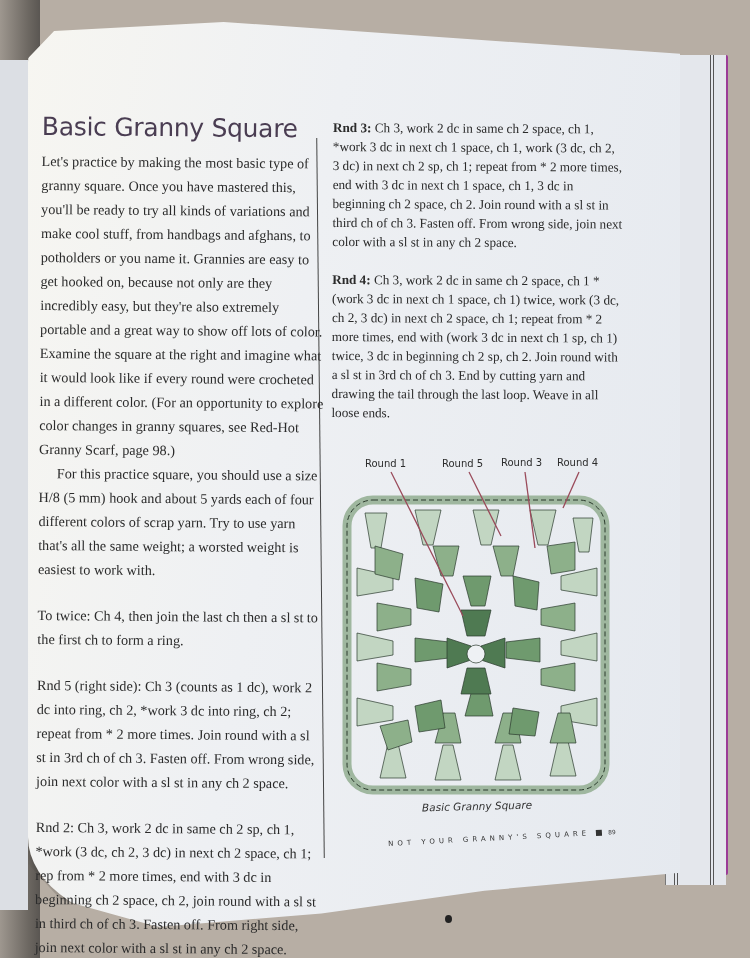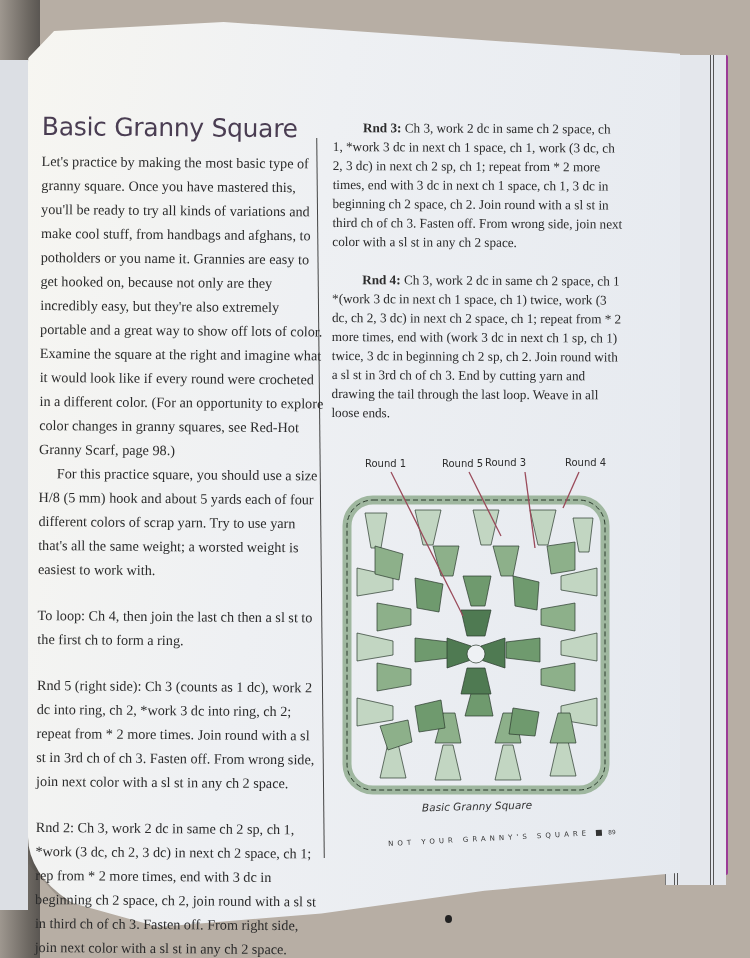--- a/index.html
+++ b/index.html
@@ -24,21 +24,21 @@
       box-shadow: 2px 4px 8px rgba(0,0,0,0.25);
       clip-path: polygon(0 4%, 4% 1%, 30% 0, 100% 3.5%, 100% 94%, 70% 96%, 45% 98.5%, 20% 100%, 5% 97%, 0 93%);
     }
     .col-rule { position: absolute; left: 320px; top: 138px; width: 1px; height: 720px; background: #444; transform: rotate(-0.6deg); }
 
     .left-col { position: absolute; left: 42px; top: 112px; width: 285px; color: #2b2b2b; transform: rotate(0.5deg); transform-origin: left top; }
     .title { font-family: "DejaVu Sans", sans-serif; font-size: 25px; color: #4a3d52; margin: 0 0 8px 0; letter-spacing: -0.3px; font-weight: normal; }
     p { margin: 0; font-size: 14.2px; line-height: 24px; }
     .indent { text-indent: 18px; }
     .gap { height: 22px; }
-    .bold { font-weight: bold; margin-left: 30px; }
+    .bold { font-weight: bold; }
 
     .right-col { position: absolute; left: 333px; top: 118px; width: 290px; color: #2b2b2b; transform: rotate(0.3deg); transform-origin: left top; }
     .right-col p { font-size: 13.2px; line-height: 19px; }
 
     .diagram { position: absolute; left: 335px; top: 458px; width: 280px; height: 350px; }
     .diagram-label { position: absolute; font-family: "DejaVu Sans", sans-serif; font-size: 10px; color: #2c2c2c; }
     .caption { position: absolute; left: 422px; top: 800px; font-family: "DejaVu Sans", sans-serif; font-style: italic; font-size: 10.5px; color: #333; transform: rotate(-1.5deg); }
 
     .footer { position: absolute; left: 388px; top: 840px; font-family: "DejaVu Sans", sans-serif; font-size: 7px; letter-spacing: 4px; color: #333; transform: rotate(-3deg); transform-origin: left top; white-space: nowrap; }
     .footer .sq { display: inline-block; width: 6px; height: 6px; background: #333; margin: 0 6px; vertical-align: middle; }
@@ -59,38 +59,38 @@
 </div>
 
 <div class="page"></div>
 <div class="col-rule"></div>
 
 <div class="left-col">
   <h1 class="title">Basic Granny Square</h1>
   <p>Let's practice by making the most basic type of granny square. Once you have mastered this, you'll be ready to try all kinds of variations and make cool stuff, from handbags and afghans, to potholders or you name it. Grannies are easy to get hooked on, because not only are they incredibly easy, but they're also extremely portable and a great way to show off lots of color. Examine the square at the right and imagine what it would look like if every round were crocheted in a different color. (For an opportunity to explore color changes in granny squares, see Red-Hot Granny Scarf, page 98.)</p>
   <p class="indent">For this practice square, you should use a size H/8 (5 mm) hook and about 5 yards each of four different colors of scrap yarn. Try to use yarn that's all the same weight; a worsted weight is easiest to work with.</p>
   <div class="gap"></div>
-  <p><span>To loop:</span><span> Ch 4, then join the last ch then a sl st to the first ch to form a ring.</span></p>
+  <p><span>To twice:</span><span> Ch 4, then join the last ch then a sl st to the first ch to form a ring.</span></p>
   <div class="gap"></div>
   <p><span>Rnd 5</span><span> (right side): Ch 3 (counts as 1 dc), work 2 dc into ring, ch 2, *work 3 dc into ring, ch 2; repeat from * 2 more times. Join round with a sl st in 3rd ch of ch 3. Fasten off. From wrong side, join next color with a sl st in any ch 2 space.</span></p>
   <div class="gap"></div>
   <p><span>Rnd 2:</span><span> Ch 3, work 2 dc in same ch 2 sp, ch 1, *work (3 dc, ch 2, 3 dc) in next ch 2 space, ch 1; rep from * 2 more times, end with 3 dc in beginning ch 2 space, ch 2, join round with a sl st in third ch of ch 3. Fasten off. From right side, join next color with a sl st in any ch 2 space.</span></p>
 </div>
 
 <div class="right-col">
   <p><span class="bold">Rnd 3:</span><span> Ch 3, work 2 dc in same ch 2 space, ch 1, *work 3 dc in next ch 1 space, ch 1, work (3 dc, ch 2, 3 dc) in next ch 2 sp, ch 1; repeat from * 2 more times, end with 3 dc in next ch 1 space, ch 1, 3 dc in beginning ch 2 space, ch 2. Join round with a sl st in third ch of ch 3. Fasten off. From wrong side, join next color with a sl st in any ch 2 space.</span></p>
   <div class="gap" style="height:19px"></div>
   <p><span class="bold">Rnd 4:</span><span> Ch 3, work 2 dc in same ch 2 space, ch 1 *(work 3 dc in next ch 1 space, ch 1) twice, work (3 dc, ch 2, 3 dc) in next ch 2 space, ch 1; repeat from * 2 more times, end with (work 3 dc in next ch 1 sp, ch 1) twice, 3 dc in beginning ch 2 sp, ch 2. Join round with a sl st in 3rd ch of ch 3. End by cutting yarn and drawing the tail through the last loop. Weave in all loose ends.</span></p>
 </div>
 
 <div class="diagram">
   <span class="diagram-label" style="left:30px;top:0px">Round 1</span>
   <span class="diagram-label" style="left:107px;top:0px">Round 5</span>
-  <span class="diagram-label" style="left:150px;top:-1px">Round 3</span>
-  <span class="diagram-label" style="left:230px;top:-1px">Round 4</span>
+  <span class="diagram-label" style="left:166px;top:-1px">Round 3</span>
+  <span class="diagram-label" style="left:222px;top:-1px">Round 4</span>
   <svg width="280" height="350" viewBox="0 0 280 350">
 
     <rect x="12" y="42" width="258" height="290" rx="26" fill="none" stroke="#9fb79f" stroke-width="9"></rect>
     <rect x="12" y="42" width="258" height="290" rx="26" fill="none" stroke="#2a3a2c" stroke-width="1" stroke-dasharray="5 3"></rect>
 
     <g stroke="#2a3a2c" stroke-width="0.7">
 
       <g fill="#c2d6c2">
         <path d="M30 55 l22 0 l-6 35 l-10 0 z"></path>
           <path d="M80 52 l26 0 l-8 35 l-10 0 z"></path>

